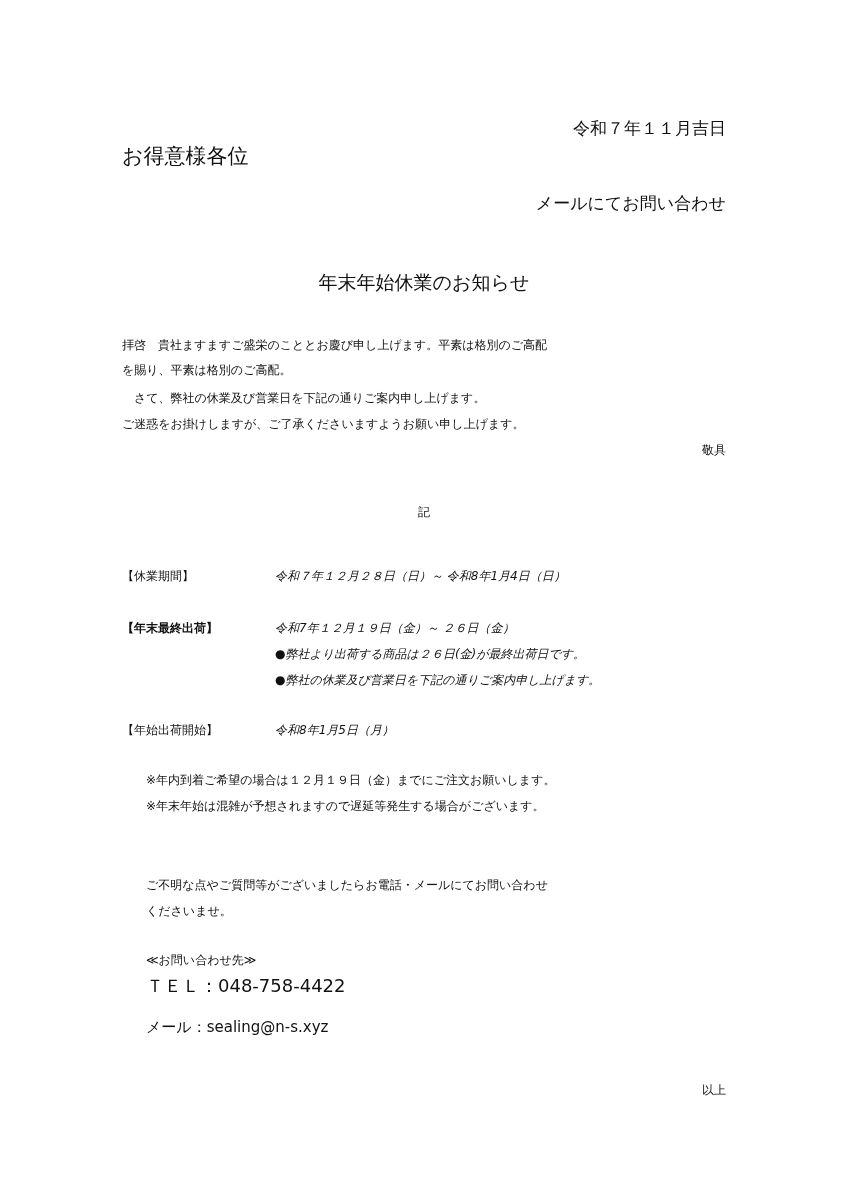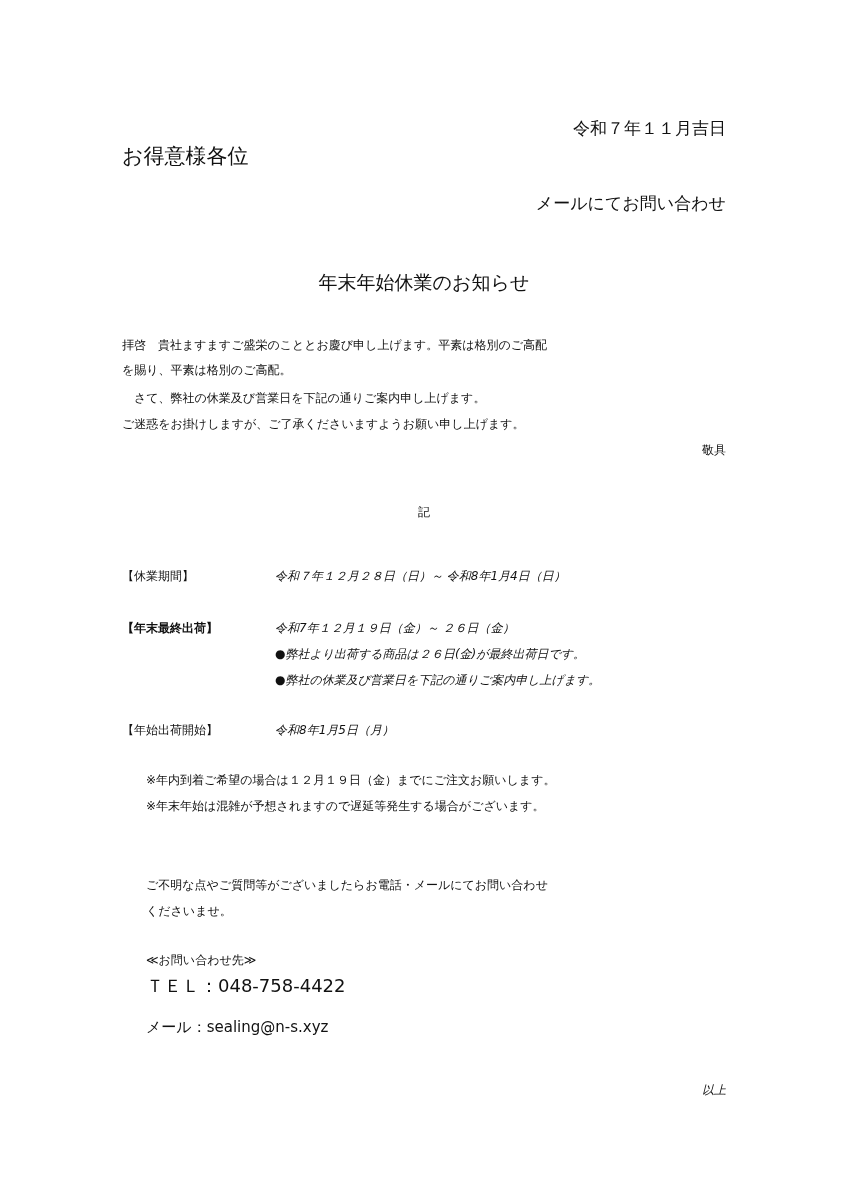--- a/index.html
+++ b/index.html
@@ -21,21 +21,21 @@
     .date { top: 104px; right: 122px; margin-top: 14px; }
     .addressee { top: 143px; left: 122px; font-size: 21px; line-height: 26px; }
     .company { top: 193px; right: 122px; }
     .title { top: 270px; left: 0; width: 848px; text-align: center; font-size: 19px; line-height: 24px; }
     .body-line { left: 122px; }
     .keigu { top: 440px; right: 122px; }
     .ki { top: 502px; left: 0; width: 848px; text-align: center; }
     .label { left: 122px; }
     .value { left: 275px; font-style: italic; }
     .note { left: 111px; margin-left: 35px; }
-    .closing { top: 1080px; right: 122px; font-style: italic; }
+    .closing { top: 1080px; right: 122px; }
   </style>
 </head>
 <body>
 
 <div>
 
   <div class="abs t17 date">令和７年１１月吉日</div>
   <div class="abs addressee">お得意様各位</div>
   <div class="abs t17 company">メールにてお問い合わせ</div>
 

